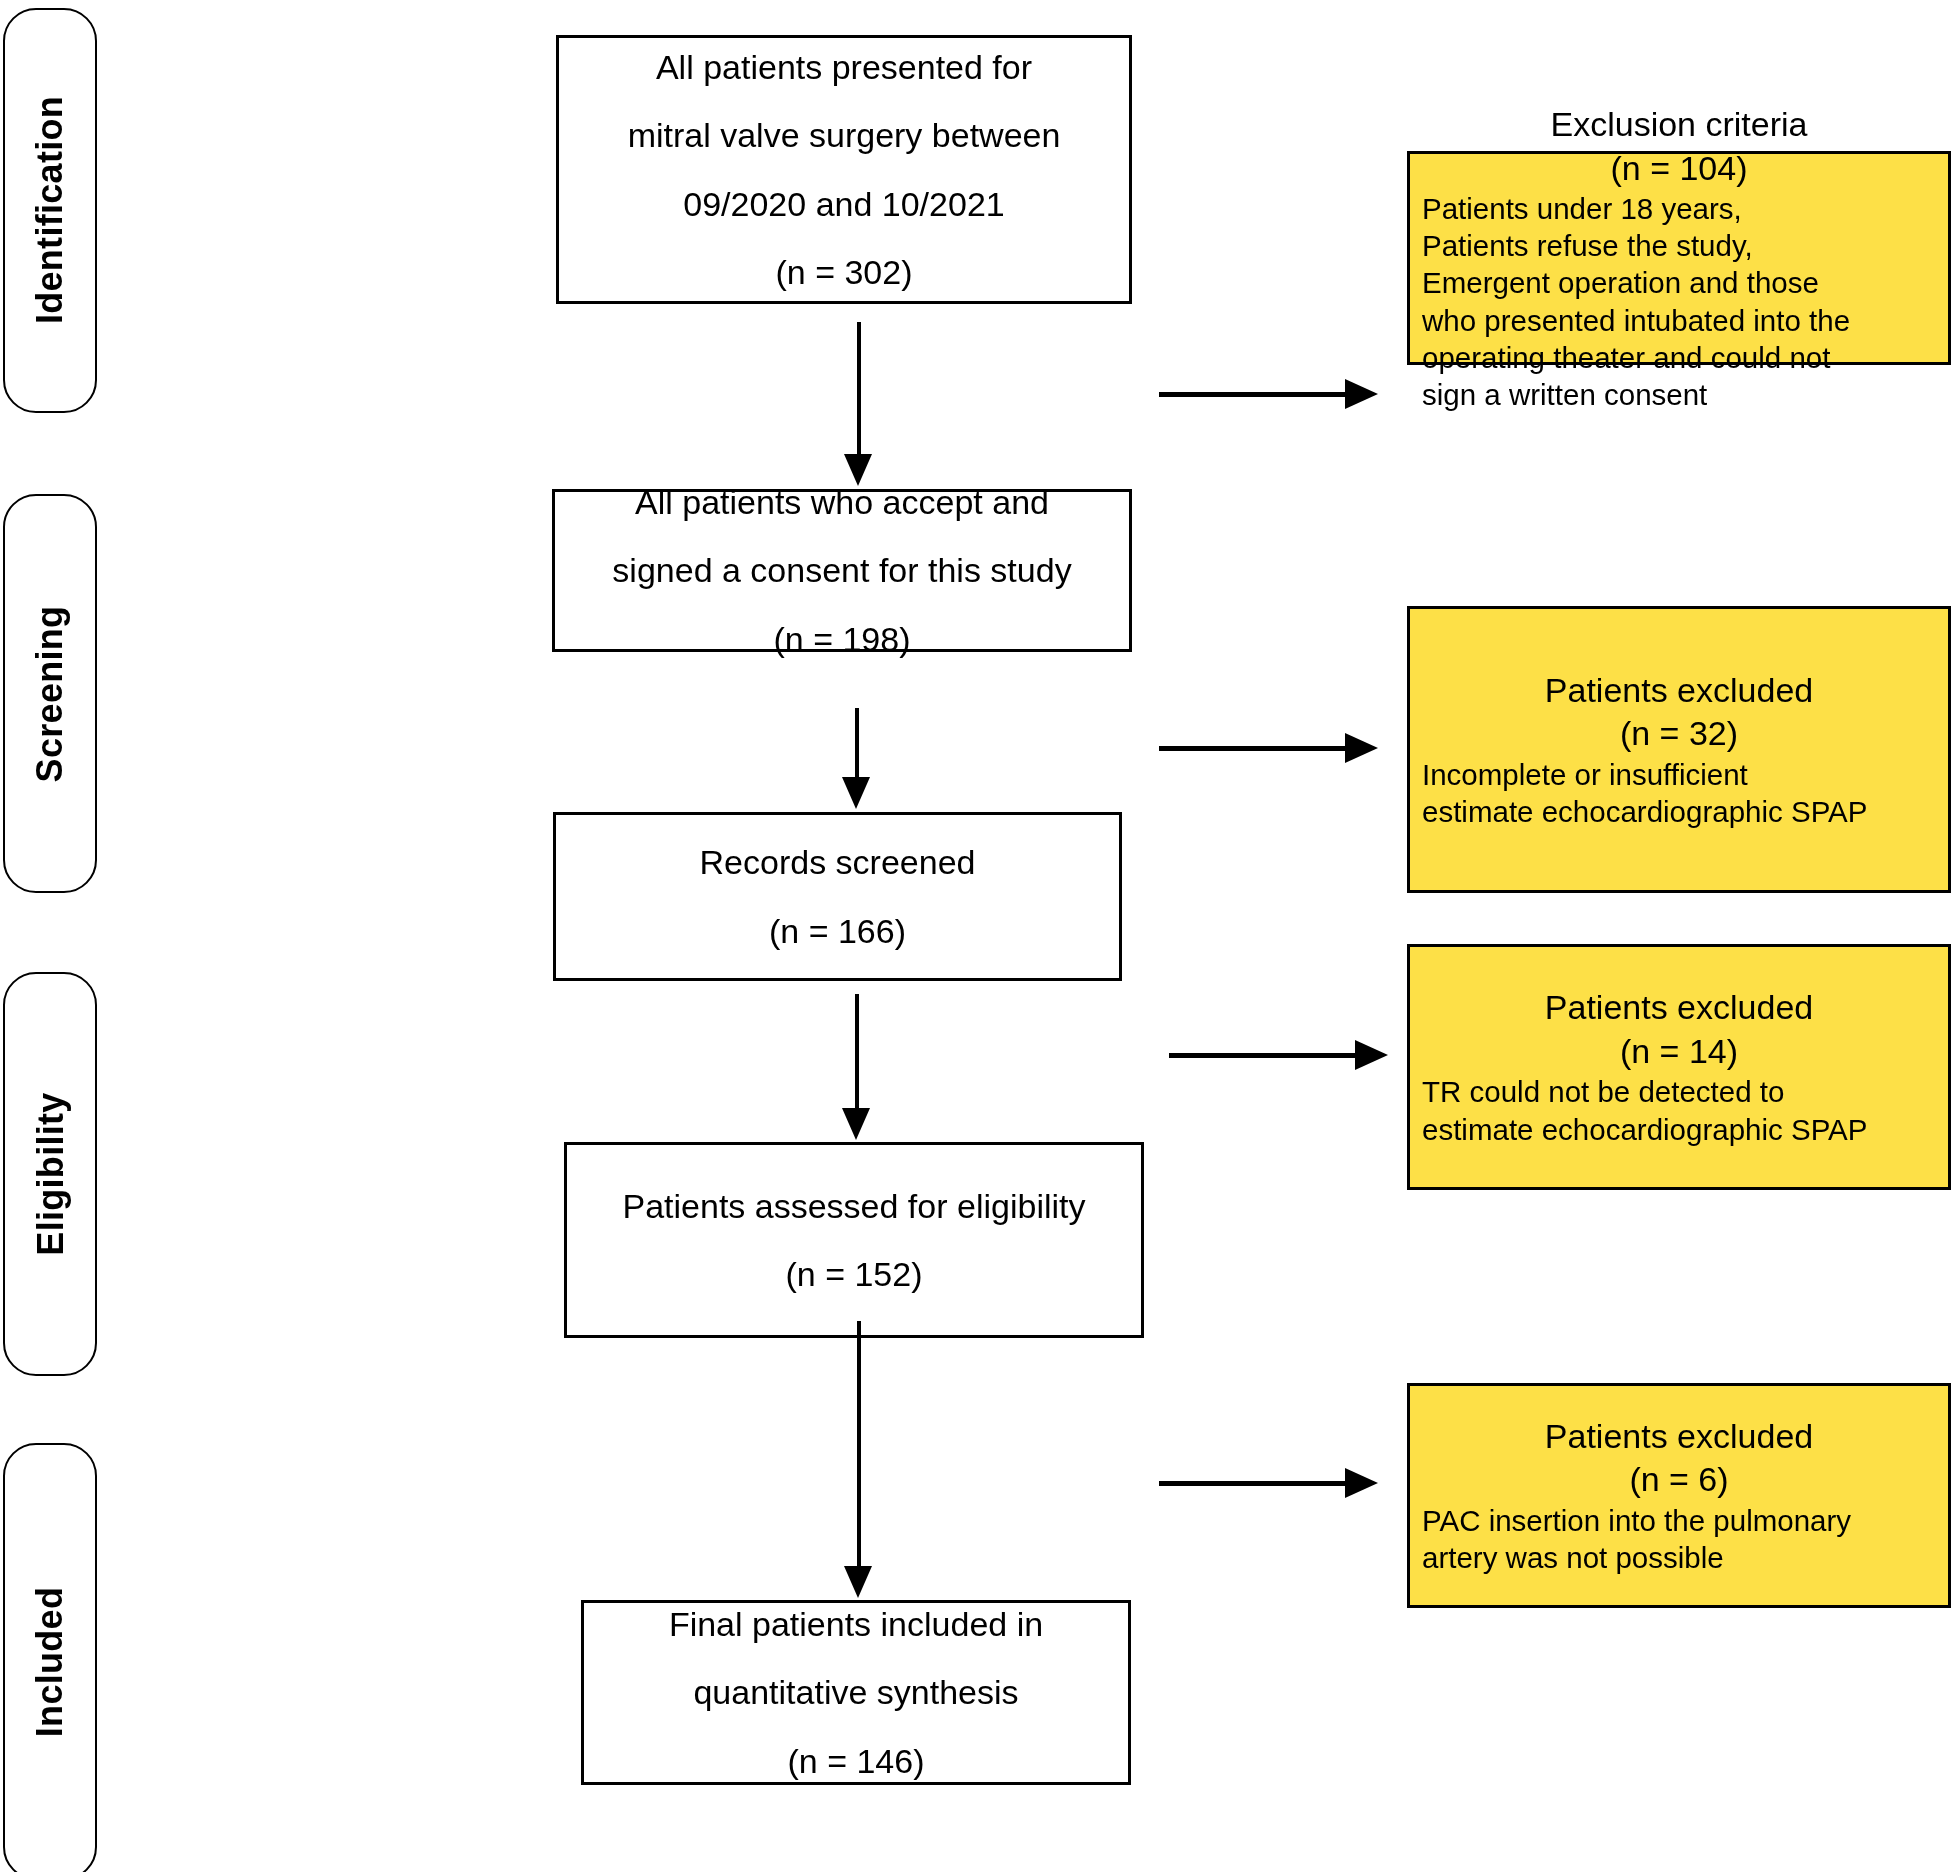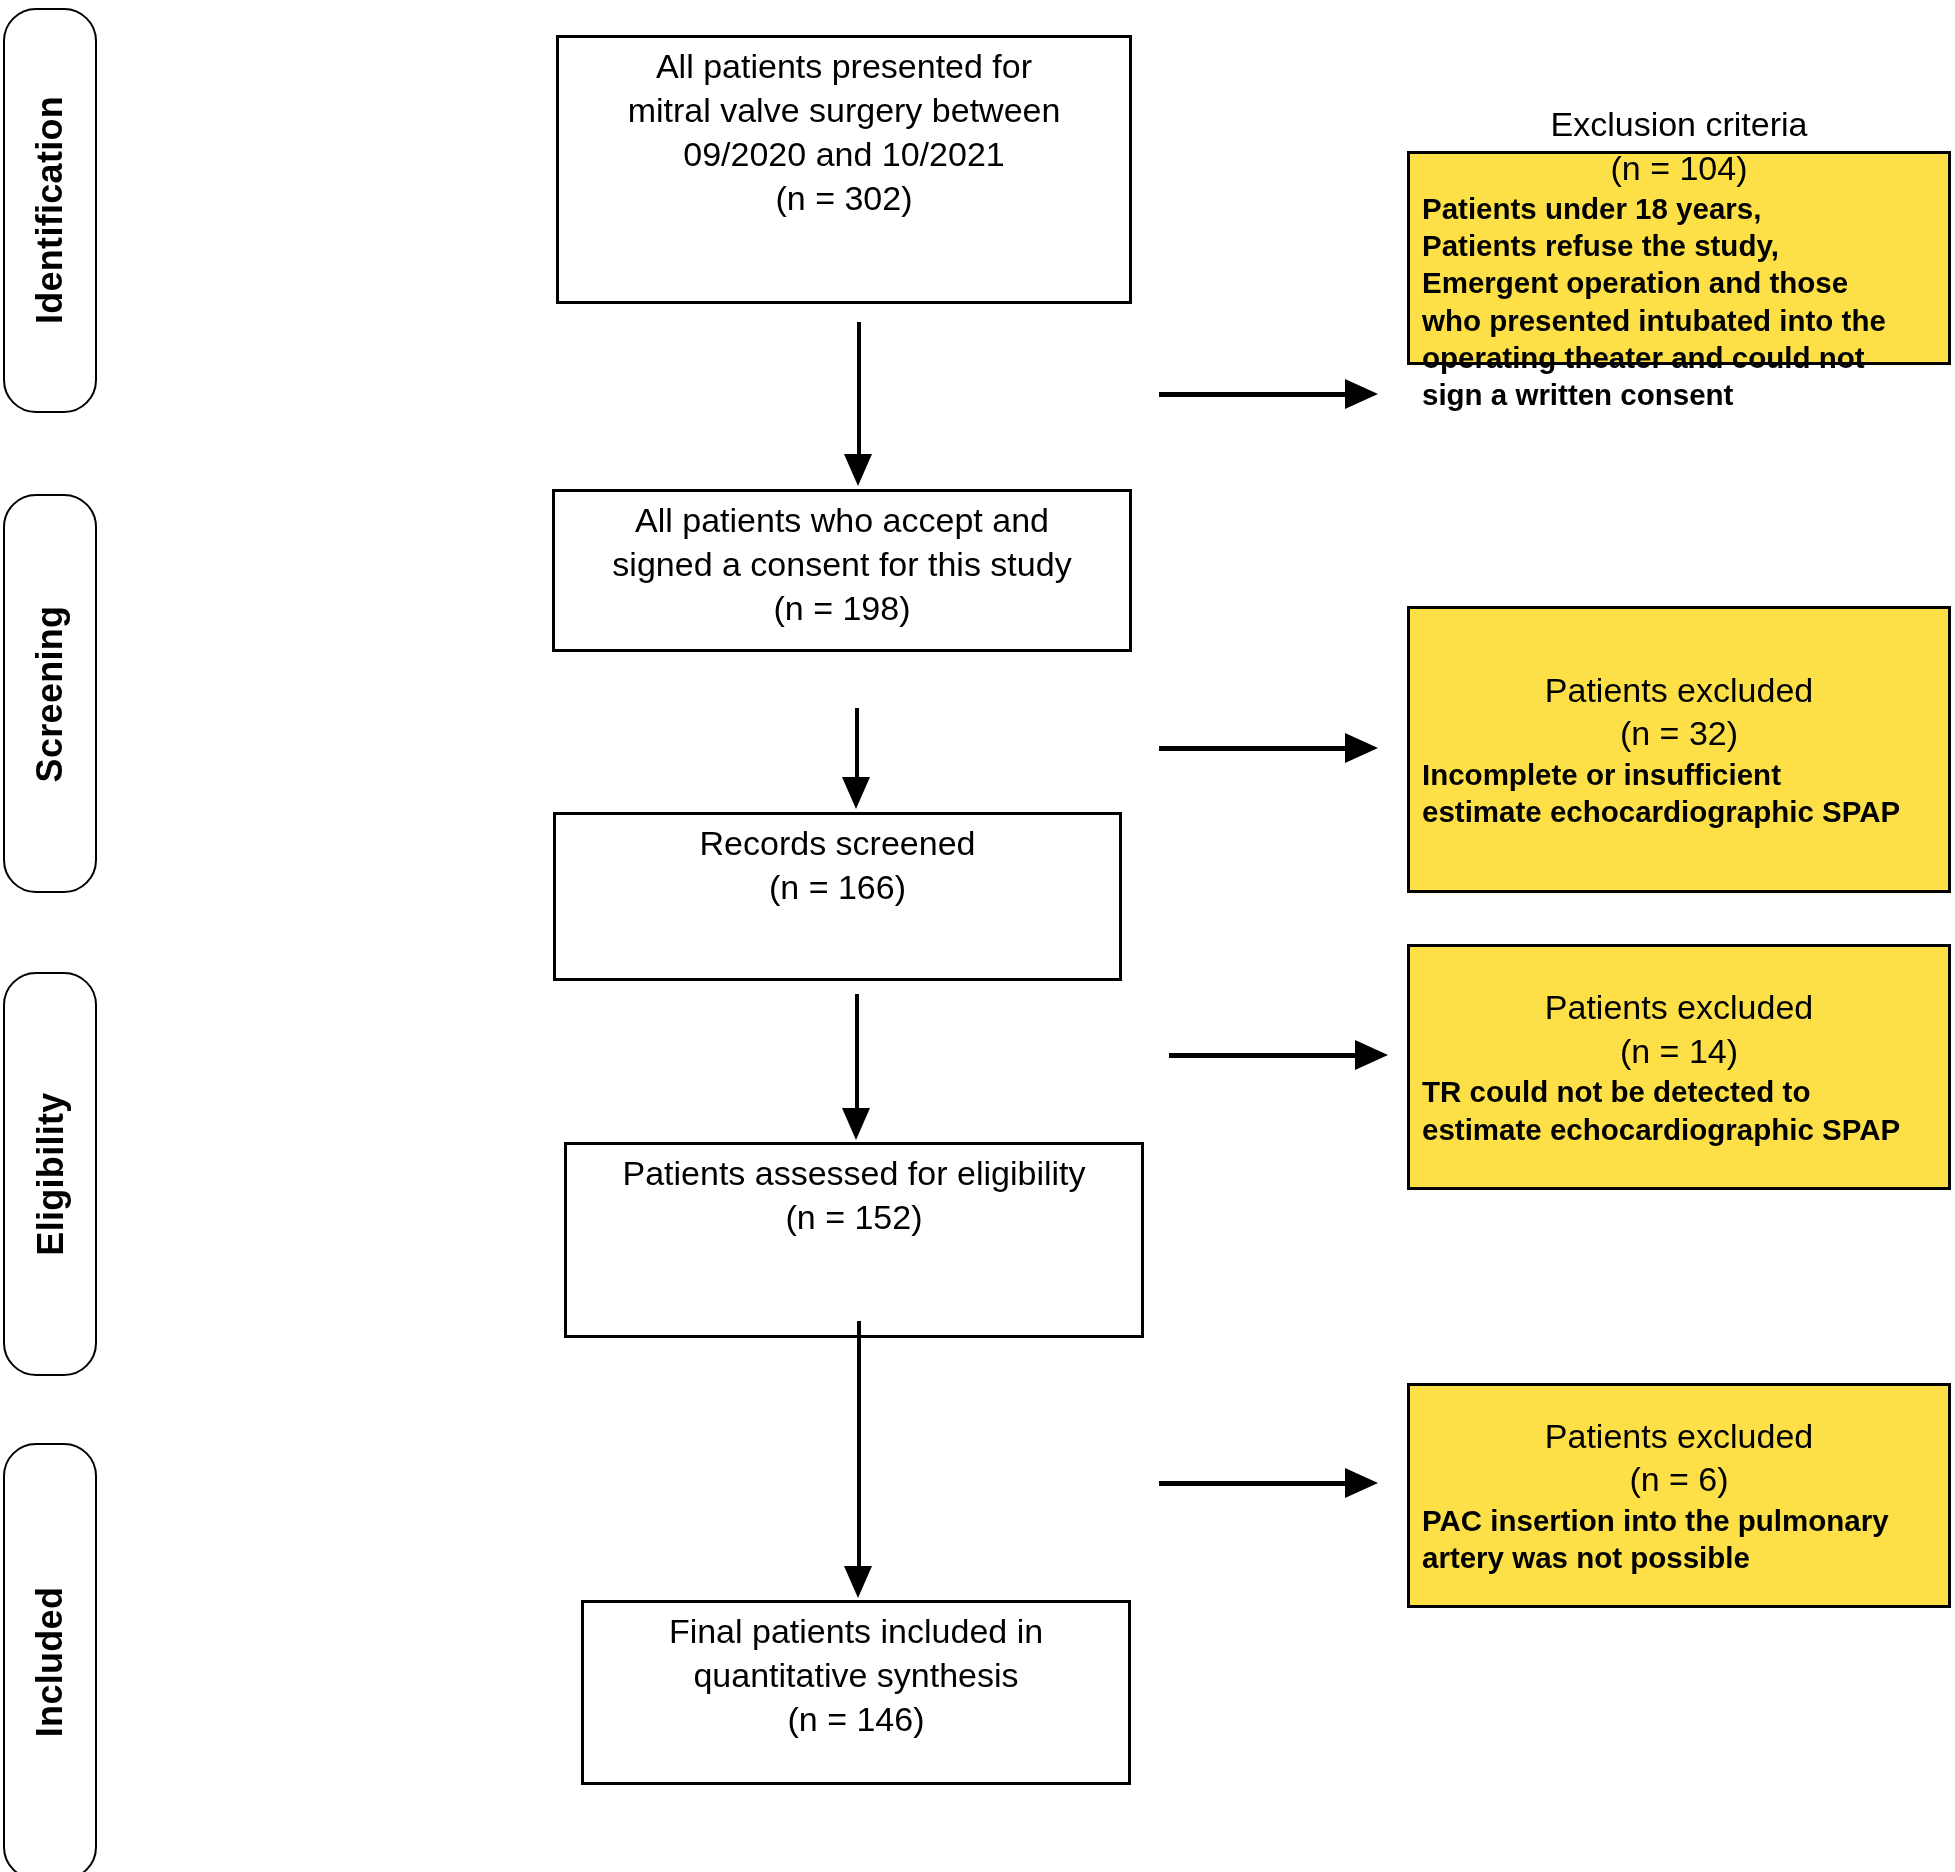--- a/index.html
+++ b/index.html
@@ -39,21 +39,23 @@
 
   
   .flow-box {
     position: absolute;
     box-sizing: border-box;
     border: 3.8px solid #000000;
     background: #ffffff;
     display: flex;
     flex-direction: column;
     align-items: center;
+    justify-content: center;
     padding: 5.5px 14px;
+    gap: 24px;
   }
   .flow-box .line {
     text-align: center;
     font-size: 34px;
     line-height: 1.30;
     white-space: nowrap;
   }
 
   
   .side-box {
@@ -70,21 +72,20 @@
     text-align: center;
     font-size: 34px;
     line-height: 1.28;
     white-space: nowrap;
   }
   .side-box .body-line {
     text-align: left;
     font-size: 29.5px;
     line-height: 1.26;
     white-space: nowrap;
-    font-weight: bold;
   }
 
   
   .v-arrow {
     position: absolute;
   }
   .v-arrow .shaft {
     position: absolute;
     left: 50%;
     top: 0;

